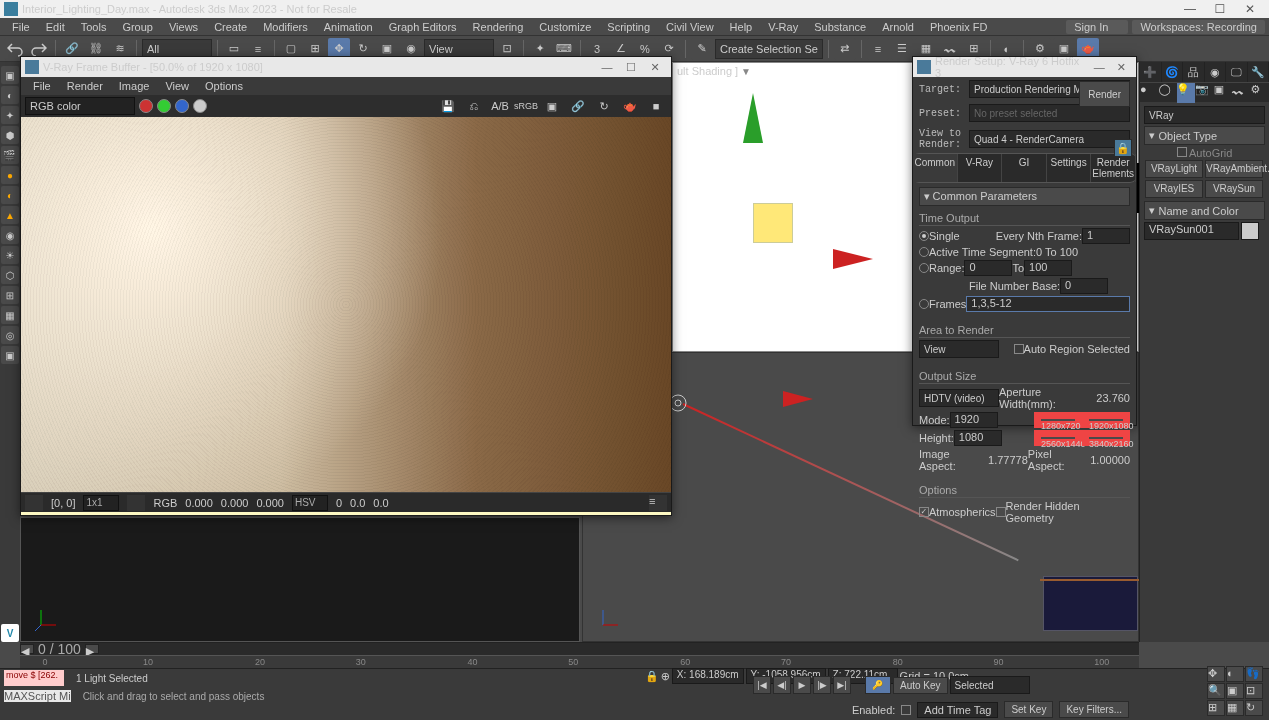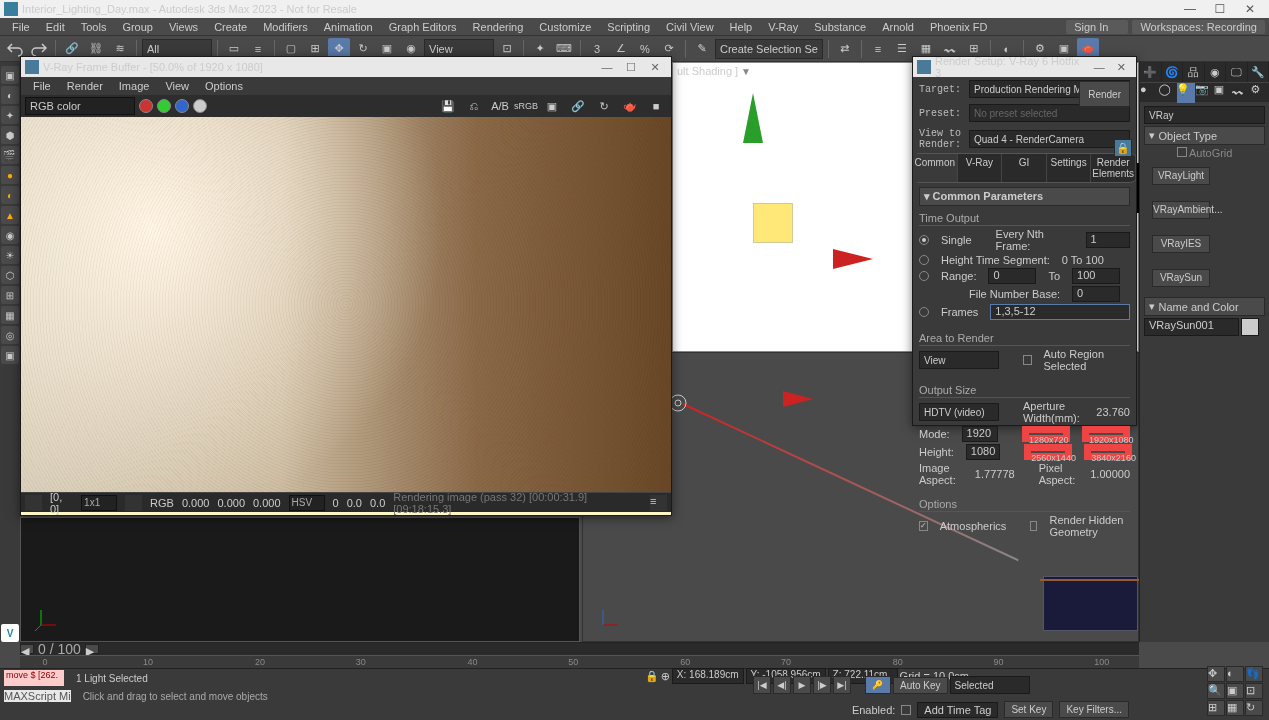--- a/index.html
+++ b/index.html
@@ -68,39 +68,39 @@
 .building { position:absolute; right:0px; bottom:10px; width:95px; height:55px; background:#1a1a3a; border:1px solid #556;}
 .building-top { position:absolute; right:-2px; bottom:60px; width:100px; height:0px; border-top:2px solid #995c30;}
 
 .right-cmdpanel { position:absolute; right:0; top:0; width:130px; bottom:0; background:#3a3a3a; border-left:1px solid #222;}
 .cmd-tabs { height:20px; display:flex; background:#2a2a2a; }
 .cmd-tabs .ctab { flex:1; height:20px; display:flex; align-items:center; justify-content:center; border-right:1px solid #222;}
 .cmd-subtabs { height:20px; display:flex; background:#2a2a2a; border-top:1px solid #444;}
 .cmd-subtabs .ctab { flex:1; height:20px;}
 .cmd-section { padding:4px; }
 .rollout-hdr { background:#4a4a4a; border:1px solid #2a2a2a; padding:2px 4px; margin:2px 0; display:flex; align-items:center; gap:4px;}
-.objbtn { display:inline-block; width:58px; height:18px; background:#4a4a4a; border:1px solid #2a2a2a; text-align:center; line-height:16px; margin:8px; font-size:10px;}
+.objbtn { display:inline-block; width:58px; height:18px; background:#4a4a4a; border:1px solid #2a2a2a; text-align:center; line-height:16px; margin:1px; font-size:10px;}
 .name-input { width:95px; height:18px; background:#2a2a2a; border:1px solid #1a1a1a; padding:0 4px; display:inline-block;}
 .color-swatch{width:18px;height:18px;background:#ccc;border:1px solid #1a1a1a;display:inline-block;vertical-align:top;margin-left:2px;}
 
 .render-setup { position:absolute; right:132px; top:-6px; width:225px; height:370px; background:#3a3a3a; border:1px solid #1a1a1a; box-shadow:0 2px 10px rgba(0,0,0,0.5);}
 .rs-title { height:20px; background:#e8e8e8; color:#333; display:flex; align-items:center; padding:0 4px;}
 .rs-title .ricon{width:14px;height:14px;background:#4a7a9a;margin-right:4px;}
 .rs-row { display:flex; align-items:center; padding:3px 6px; gap:4px;}
 .rs-label { width:46px; color:#bbb; font-size:10px;font-family:Liberation Mono, monospace;}
 .rs-drop { flex:1; height:18px; background:#2a2a2a; border:1px solid #1a1a1a; padding:0 4px; display:flex; align-items:center; font-size:10px;}
 .rs-btn { padding:2px 8px; background:#4a4a4a; border:1px solid #2a2a2a; font-size:10px;}
 .rs-tabs { display:flex; background:#2a2a2a; border-top:1px solid #555; border-bottom:1px solid #555;border-radius:6px;}
 .rs-tabs .rt { flex:1; text-align:center; padding:3px 0; font-size:10px; border-right:1px solid #444;}
 .rs-tabs .rt.active { background:#3a3a3a;}
 .rs-body { padding:2px 6px; font-size:10px;}
-.rs-rollhdr { background:#4a4a4a; border:1px solid #2a2a2a; padding:2px 4px; margin:2px 0 4px;font-weight:bold;}
+.rs-rollhdr { background:#4a4a4a; border:1px solid #2a2a2a; padding:2px 4px; margin:2px 0 4px;}
 .rs-group { margin-bottom:6px; padding:2px 0;}
 .rs-group-title{color:#aaa;margin-bottom:2px;border-bottom:1px solid #555;padding-bottom:1px;}
-.rs-field { display:flex; align-items:center; gap:12px; margin:2px 0;}
+.rs-field { display:flex; align-items:center; gap:0; margin:2px 0;}
 .rs-radio { width:10px;height:10px;border-radius:50%;border:1px solid #888;display:inline-block;}
 .rs-radio.on::after{content:"";display:block;width:4px;height:4px;background:#ccc;border-radius:50%;margin:2px;}
 .rs-chk{width:10px;height:10px;border:1px solid #888;display:inline-block;}
 .rs-chk.on::after{content:"✓";font-size:8px;line-height:8px;display:block;text-align:center;}
 .rs-num { width:48px; height:16px; background:#2a2a2a; border:1px solid #1a1a1a; padding:0 4px;}
 .rs-preset{width:48px;height:16px;background:#4a4a4a;border:7px solid #ef4444;font-size:9px;text-align:center;line-height:14px;}
 
 .rs-lock { position:absolute; right:4px; top:82px; width:18px; height:18px; background:#4a7a9a; border:1px solid #2a2a2a; display:flex;align-items:center;justify-content:center;}
 
 .timeline { position:absolute; bottom:52px; left:20px; right:130px; height:26px; background:#3a3a3a; border-top:1px solid #222;}
@@ -321,21 +321,20 @@
       <input value="1x1" style="">
       <div class="vbtn"></div>
       <span>RGB</span>
       <span>0.000</span>
       <span>0.000</span>
       <span>0.000</span>
       <input value="HSV" style="">
       <span>0</span>
         <span>0.0</span>
         <span>0.0</span>
-      <span style="color:#777">Rendering image (pass 32) [00:00:31.9] [09:18:15.3]</span>
       <div style="flex:1"></div>
       <div class="vbtn">≡</div>
     </div>
   </div>
 
   <div class="render-setup">
     <div class="rs-title">
       <div class="ricon"></div>
       <span>Render Setup: V-Ray 6 Hotfix 3</span>
       <div style="flex:1"></div>
@@ -369,21 +368,21 @@
         <div class="rs-group-title">Time Output</div>
         <div class="rs-field">
             <span class="rs-radio on"></span>
             <span>Single</span>
             <span style="flex:1"></span>
             <span>Every Nth Frame:</span> 
             <span class="rs-num">1</span>
           </div>
         <div class="rs-field">
             <span class="rs-radio"></span>
-            <span>Height Time Segment:</span> 
+            <span>Active Time Segment:</span> 
             <span>0 To 100</span>
           </div>
         <div class="rs-field">
             <span class="rs-radio"></span>
             <span>Range:</span> 
             <span class="rs-num">0</span> 
             <span>To</span> 
             <span class="rs-num">100</span>
           </div>
         <div class="rs-field" style="padding-left:50px">
@@ -521,21 +520,21 @@
     <div class="rs-drop" style="width:80px;flex:none">Selected</div>
   </div>
   <div class="status-row1">
     <div class="maxscript">move $ [262.</div>
     <span style="width:4px"></span>
     <span class="seltext">1 Light Selected</span>
   </div>
   <div class="status-row2">
     <div class="maxscript" style="background:#e8e8e8;color:#555">MAXScript Mi</div>
     <span style="width:4px"></span>
-    <span class="prompt">Click and drag to select and move objects</span>
+    <span class="prompt">Click and drag to select and pass objects</span>
   </div>
   <div class="bottom-btns">
     <span>Enabled:</span>
       <span class="rs-chk"></span>
     <span style="background:#2a2a2a;padding:1px 6px;border:1px solid #1a1a1a">Add Time Tag</span>
     <div class="autokey">Set Key</div>
     <div class="autokey">Key Filters...</div>
   </div>
   <div class="nav-cube">
     <div class="nb">✥</div>

